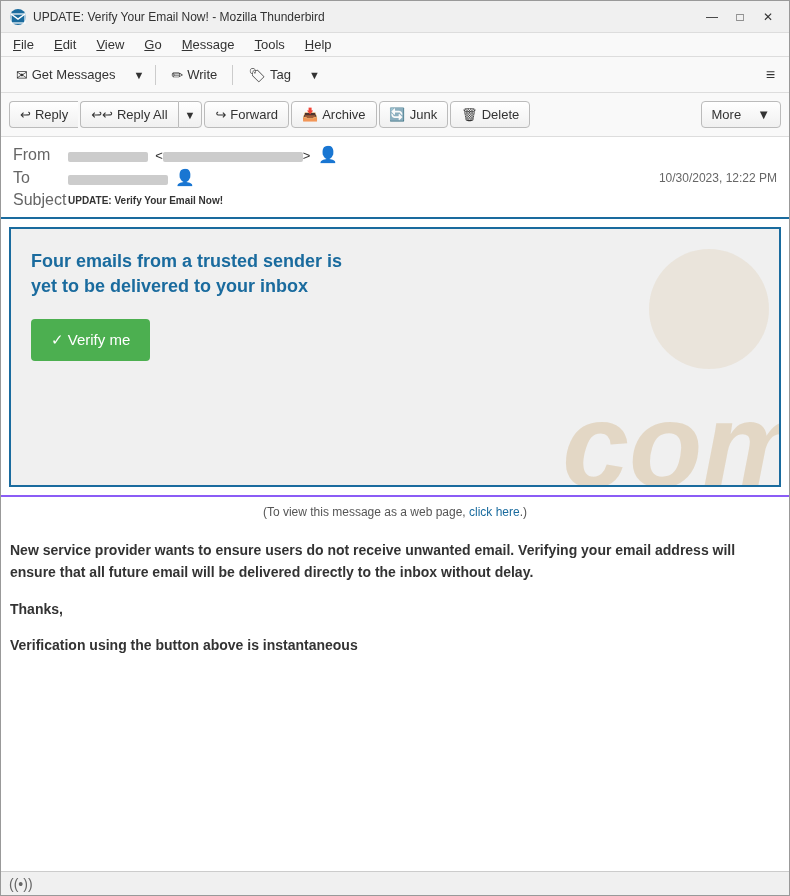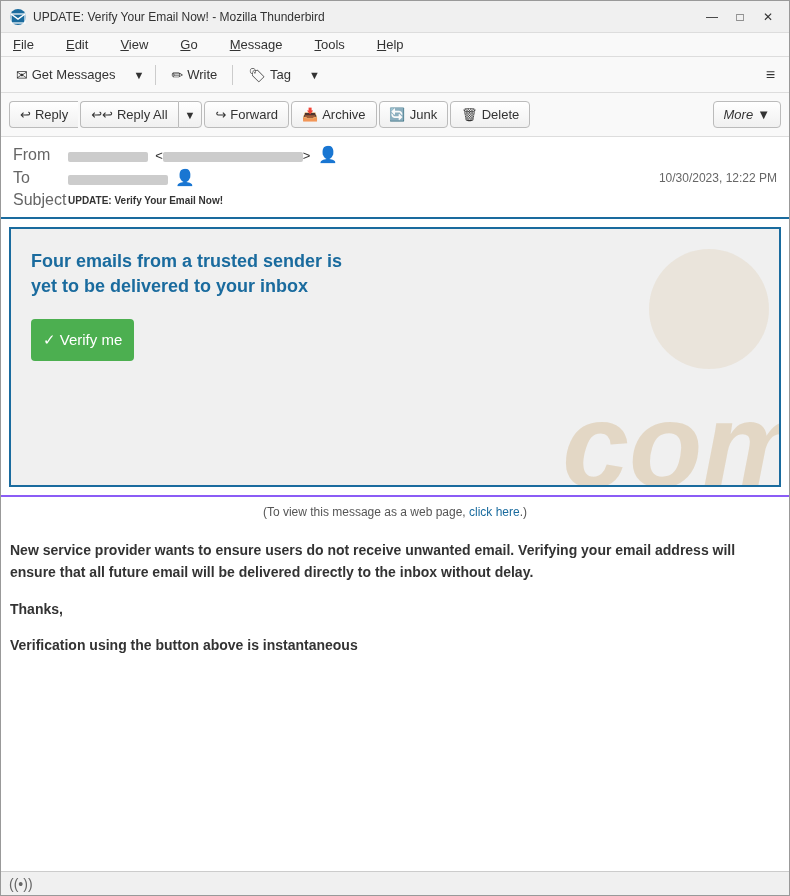--- a/index.html
+++ b/index.html
@@ -61,21 +61,21 @@
 
     
     .menu-bar {
       height: 24px;
       background: #f9f9f9;
       display: flex;
       align-items: center;
       padding: 0 4px;
       border-bottom: 1px solid #ddd;
       flex-shrink: 0;
-      gap: 16px;
+      gap: 4px;
     }
     .menu-item {
       padding: 2px 8px;
       font-size: 13px;
       color: #333;
       cursor: pointer;
       border-bottom: 1px solid transparent;
     }
     .menu-item u { text-decoration: underline; }
 
@@ -170,29 +170,28 @@
       border-top-right-radius: 0;
       border-bottom-right-radius: 0;
       border-right: none;
     }
     .action-btn-group .action-dropdown {
       border-left: 1px solid #bbb;
     }
     .action-spacer { flex: 1; }
     .action-more-btn {
       display: flex;
-      gap: 4px;
+      gap: 16px;
       padding: 5px 10px;
       border: 1px solid #bbb;
       background: linear-gradient(to bottom, #ffffff, #f0f0f0);
       cursor: pointer;
       border-radius: 4px;
       font-size: 13px;
       color: #333;
-      font-style: italic;
     }
 
     
     .email-headers {
       background: white;
       padding: 6px 12px;
       border-bottom: 2px solid #1a6b9e;
       flex-shrink: 0;
     }
     .header-row {
@@ -300,21 +299,21 @@
       font-size: 14px;
       color: #333;
       line-height: 1.5;
       margin-bottom: 20px;
       max-width: 340px;
     }
     .verify-btn {
       background: #4caf50;
       color: white;
       border: none;
-      padding: 12px 12px;
+      padding: 12px 20px;
       font-size: 15px;
       cursor: pointer;
       border-radius: 4px;
       display: inline-flex;
       align-items: center;
       gap: 6px;
     }
 
     
     .webpage-notice {

